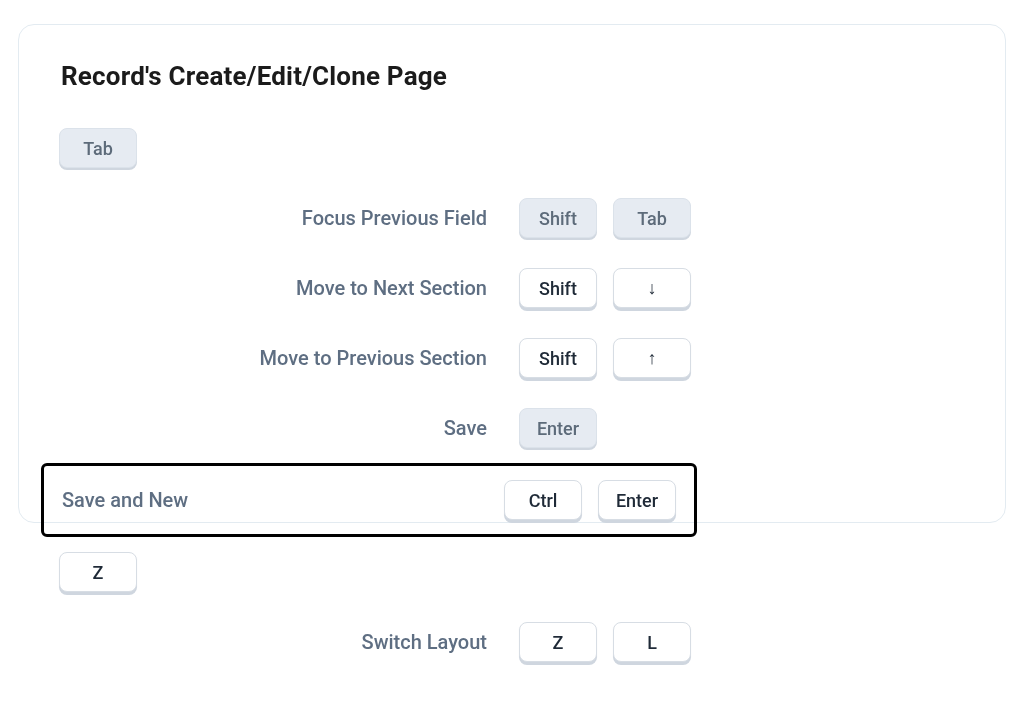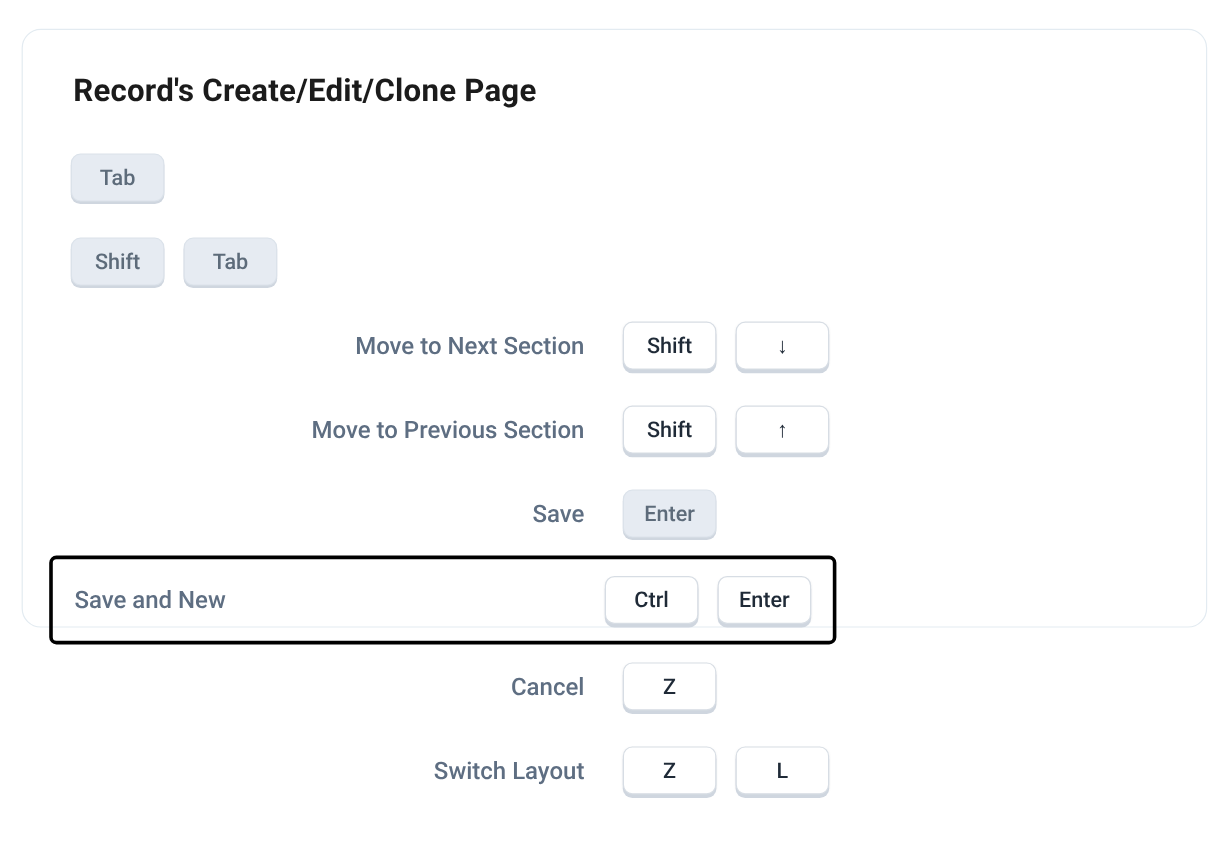--- a/index.html
+++ b/index.html
@@ -104,20 +104,21 @@
     <div class="card-title">Record's Create/Edit/Clone Page</div>
     <div class="rows">
 
       <div class="row">
         <div class="keys-col">
           <span class="key flat light">Tab</span>
         </div>
       </div>
 
       <div class="row">
+        <div class="label-col">Focus Previous Field</div>
         <div class="keys-col">
           <span class="key flat light">Shift</span>
           <span class="key flat light">Tab</span>
         </div>
       </div>
 
       <div class="row">
         <div class="label-col">Move to Next Section</div>
         <div class="keys-col">
           <span class="key raised dark">Shift</span>
@@ -144,21 +145,20 @@
         <div class="highlight-box">
           <div class="label-inner">Save and New</div>
           <div class="keys-col">
             <span class="key raised dark">Ctrl</span>
             <span class="key raised dark">Enter</span>
           </div>
         </div>
       </div>
 
       <div class="row">
-        <div class="label-col">Cancel</div>
         <div class="keys-col">
           <span class="key raised dark">Z</span>
         </div>
       </div>
 
       <div class="row">
         <div class="label-col">Switch Layout</div>
         <div class="keys-col">
           <span class="key raised dark">Z</span>
           <span class="key raised dark">L</span>

